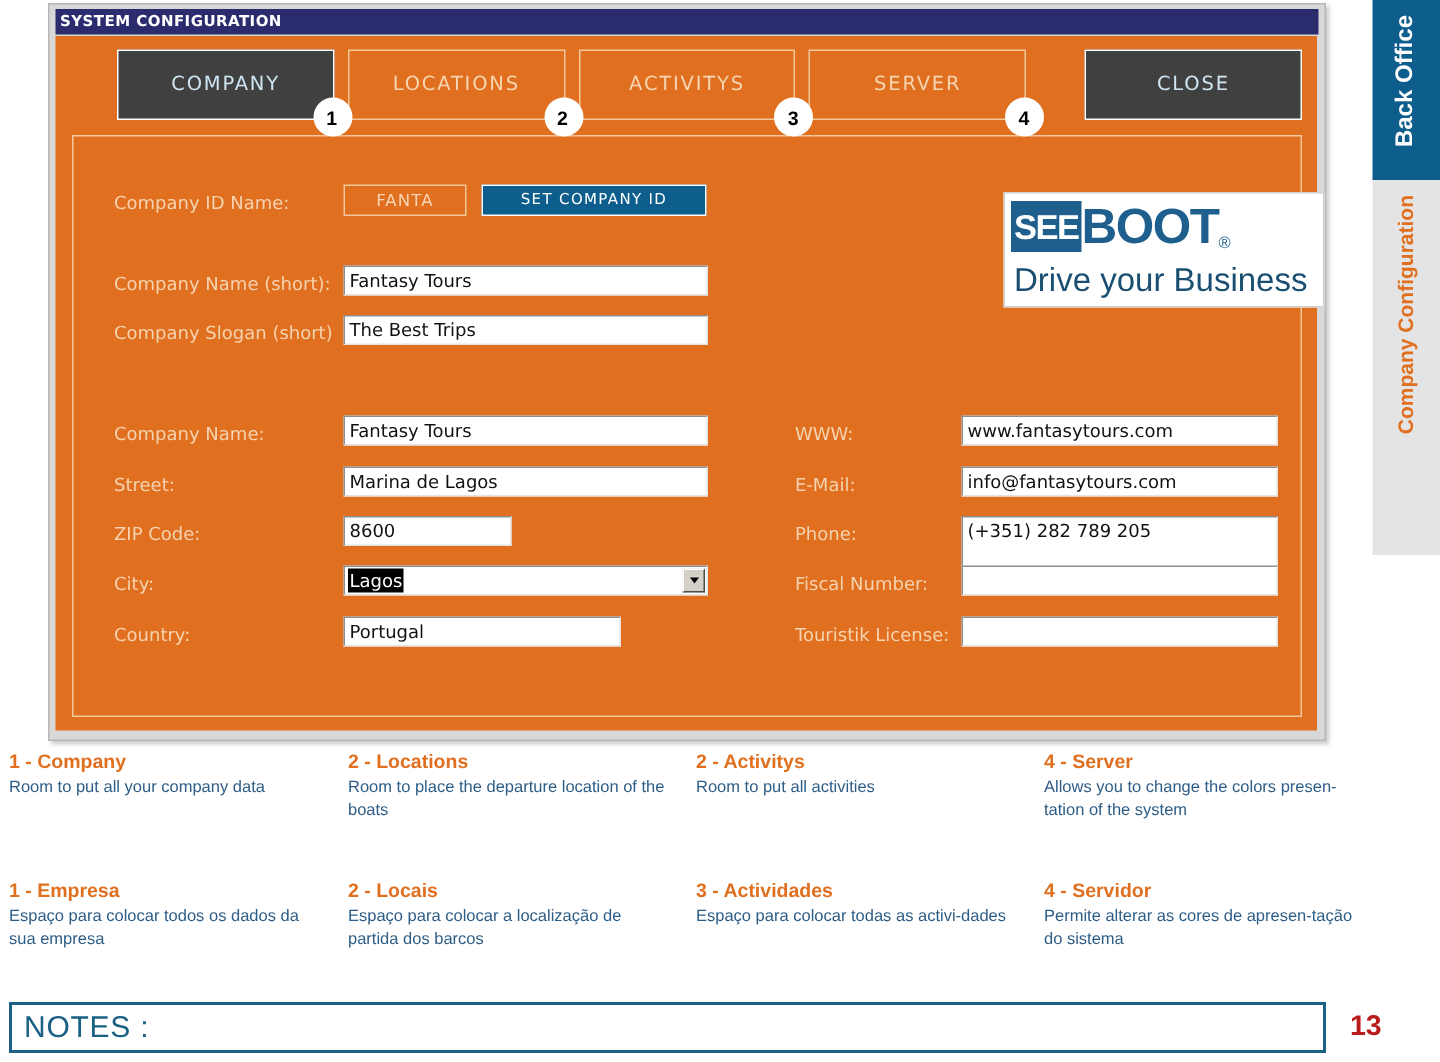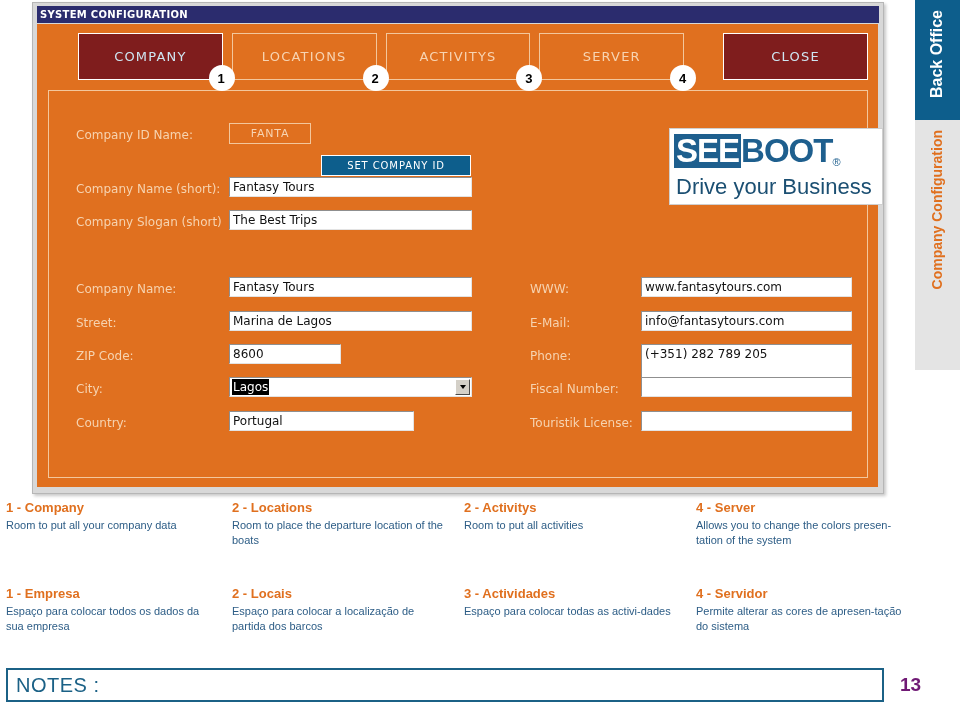--- a/index.html
+++ b/index.html
@@ -44,21 +44,21 @@
     position:relative;flex:1 1 0;
     border:1px solid #f3c79c;
     background:#e0701f;
     color:#f7d4b2;
     font-size:13px;letter-spacing:1.2px;
     display:flex;align-items:center;justify-content:center;
     box-sizing:border-box;
     font-family:"DejaVu Sans", sans-serif;
   }
   .tab.sel{
-    background:#7f1d1d;color:#cfe6f2;border-color:#ffffff;margin-left:30px;
+    background:#404040;color:#cfe6f2;border-color:#ffffff;margin-left:30px;
   }
   .badge{
     position:absolute;right:-13px;bottom:-12px;
     width:26px;height:26px;border-radius:50%;
     background:#ffffff;color:#000000;
     font-size:13px;font-weight:bold;
     display:flex;align-items:center;justify-content:center;
     font-family:"Liberation Sans", sans-serif;
     z-index:5;
   }
@@ -92,21 +92,20 @@
     color:#f7d4b2;font-size:11px;letter-spacing:.8px;
     text-align:center;box-sizing:border-box;
     font-family:"DejaVu Sans", sans-serif;
   }
   .btn-blue{
     position:absolute;
     background:#0d5e8c;border:1px solid #ffffff;
     color:#ffffff;font-size:10px;letter-spacing:.9px;
     text-align:center;box-sizing:border-box;
     font-family:"DejaVu Sans", sans-serif;
-    margin-top:32px;
   }
   
   #city-combo{padding:0;}
   #city-combo .combo-text{
     position:absolute;left:2px;top:1px;
     background:#000000;color:#ffffff;
     font-size:12px;line-height:16px;padding:0 1px;
     font-family:"DejaVu Sans", sans-serif;
   }
   #city-combo .combo-btn{
@@ -127,21 +126,21 @@
   #logo{
     position:absolute;left:636px;top:125px;width:214px;height:77px;
     background:#ffffff;border:1px solid #cfcfcf;box-sizing:border-box;
   }
   #logo-top{
     position:absolute;left:4px;top:3px;right:4px;height:38px;
     display:flex;align-items:center;
   }
   #logo-see{
     background:#1e5f8e;color:#ffffff;
-    font-size:33px;font-weight:bold;letter-spacing:-1px;
+    font-size:23px;font-weight:bold;letter-spacing:-1px;
     line-height:34px;padding:0 2px;
     font-family:"Liberation Sans", sans-serif;
   }
   #logo-boot{
     color:#1e5f8e;
     font-size:33px;font-weight:bold;letter-spacing:-1px;
     line-height:34px;
     font-family:"Liberation Sans", sans-serif;
     -webkit-text-stroke:0px;
   }
@@ -201,21 +200,21 @@
     box-sizing:border-box;
     background:#ffffff;
   }
   #notes span{
     position:absolute;left:8px;top:4px;
     color:#1b6186;font-size:20px;letter-spacing:.5px;
     font-family:"Liberation Sans", sans-serif;
   }
   #pageno{
     position:absolute;left:900px;top:674px;
-    color:#701a75;font-size:19px;font-weight:bold;
+    color:#b91c1c;font-size:19px;font-weight:bold;
     font-family:"Liberation Sans", sans-serif;
   }
 </style>
 </head>
 <body>
 
 <div id="app-window">
 
   <div id="titlebar">
     <span>SYSTEM CONFIGURATION</span>

